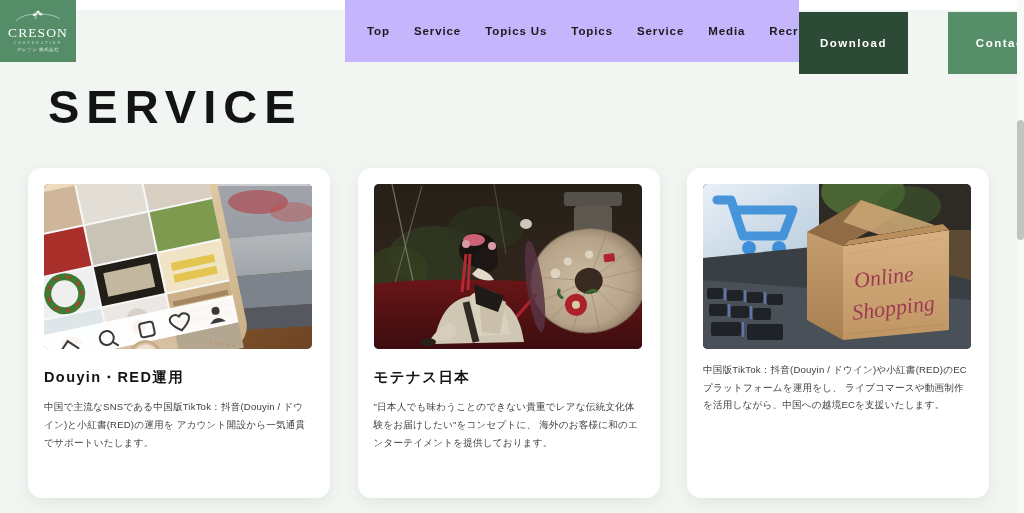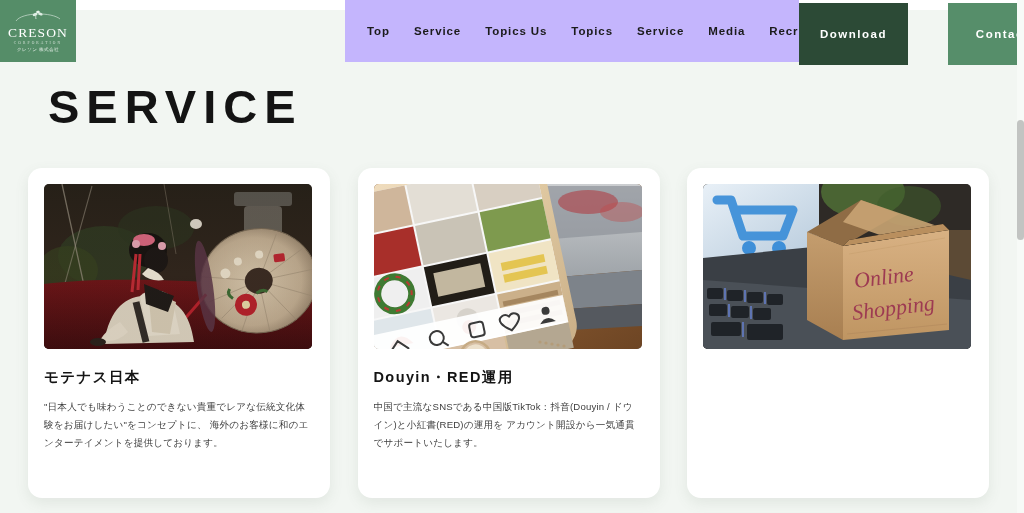--- a/index.html
+++ b/index.html
@@ -110,21 +110,21 @@
     font-weight: bold;
     color: #1b1b1b;
     letter-spacing: 0.9px;
     padding: 6px 12px;
     white-space: nowrap;
     cursor: pointer;
   }
 
   .btn-download, .btn-contact {
     position: absolute;
-    top: 3px;
+    top: 12px;
     height: 62px;
     display: flex;
     align-items: center;
     justify-content: center;
     font-size: 11.5px;
     font-weight: bold;
     letter-spacing: 1.5px;
     color: #ffffff;
     cursor: pointer;
     white-space: nowrap;
@@ -258,20 +258,115 @@
       <a class="nav-item">Recruit</a>
     </nav>
 
     <div class="btn-download">Download</div>
     <div class="btn-contact">Contact</div>
   </div>
 
   <h1 class="page-title">SERVICE</h1>
 
   <div class="cards">
+
+    <div class="card">
+      <div class="card-thumb">
+        <svg viewBox="0 0 268 165" preserveAspectRatio="xMidYMid slice" xmlns="http://www.w3.org/2000/svg">
+          <defs>
+            <linearGradient id="g2wood" x1="0" y1="0" x2="1" y2="1">
+              <stop offset="0%" stop-color="#a9703f"></stop>
+              <stop offset="55%" stop-color="#8a5a30"></stop>
+              <stop offset="100%" stop-color="#6d4524"></stop>
+            </linearGradient>
+            <linearGradient id="g2gold" x1="0" y1="0" x2="1" y2="1">
+              <stop offset="0%" stop-color="#f2e0c4"></stop>
+              <stop offset="50%" stop-color="#e3cda6"></stop>
+              <stop offset="100%" stop-color="#c9ae86"></stop>
+            </linearGradient>
+            <linearGradient id="g2lap" x1="0" y1="0" x2="0" y2="1">
+              <stop offset="0%" stop-color="#cfd4d9"></stop>
+              <stop offset="100%" stop-color="#9fa7ae"></stop>
+            </linearGradient>
+          </defs>
+          <rect width="268" height="165" fill="url(#g2wood)"></rect>
+
+          <path d="M96 0 L268 0 L268 86 L150 96 Z" fill="url(#g2lap)" opacity="0.95"></path>
+          <path d="M104 2 L268 2 L268 48 L140 58 Z" fill="#8e939a" opacity="0.7"></path>
+          <ellipse cx="214" cy="18" rx="30" ry="12" fill="#b0343a" opacity="0.55"></ellipse>
+          <ellipse cx="248" cy="28" rx="22" ry="10" fill="#c04a4a" opacity="0.4"></ellipse>
+          <path d="M150 96 L268 86 L268 120 L176 126 Z" fill="#7d838a"></path>
+          <path d="M176 126 L268 120 L268 142 L196 146 Z" fill="#55595f"></path>
+
+          <g transform="translate(-6,4) rotate(-12 110 84)">
+            <rect x="-16" y="-24" width="212" height="202" rx="26" fill="url(#g2gold)"></rect>
+            <rect x="-8" y="-16" width="196" height="168" rx="5" fill="#f7f7f7"></rect>
+
+            <g>
+              <rect x="-8" y="-16" width="64" height="40" fill="#cfb69b"></rect>
+              <rect x="58" y="-16" width="64" height="40" fill="#e3ded5"></rect>
+              <rect x="124" y="-16" width="64" height="40" fill="#d8cfc2"></rect>
+
+              <rect x="-8" y="26" width="64" height="40" fill="#a82f2a"></rect>
+              <rect x="58" y="26" width="64" height="40" fill="#c9c3b6"></rect>
+              <rect x="124" y="26" width="64" height="40" fill="#7e9a4e"></rect>
+
+              <rect x="-8" y="68" width="64" height="40" fill="#efefef"></rect>
+              <circle cx="24" cy="88" r="17" fill="none" stroke="#3f7a32" stroke-width="7"></circle>
+              <circle cx="24" cy="88" r="17" fill="none" stroke="#b93a33" stroke-width="2" stroke-dasharray="5 7"></circle>
+              <rect x="58" y="68" width="64" height="40" fill="#211d17"></rect>
+              <rect x="66" y="76" width="48" height="24" fill="#c2b79f"></rect>
+              <rect x="124" y="68" width="64" height="40" fill="#f0e4c4"></rect>
+              <rect x="134" y="80" width="44" height="8" fill="#e4c552"></rect>
+              <rect x="134" y="92" width="44" height="8" fill="#e4c552"></rect>
+
+              <rect x="-8" y="110" width="64" height="40" fill="#dfe6ea"></rect>
+              <path d="M8 140 q12 -18 24 0 Z" fill="#c2483c"></path>
+              <rect x="58" y="110" width="64" height="40" fill="#ebe7e2"></rect>
+              <circle cx="90" cy="128" r="11" fill="#d6d2cb"></circle>
+              <circle cx="90" cy="136" r="7" fill="#b93a33"></circle>
+              <rect x="124" y="110" width="64" height="40" fill="#cbb08a"></rect>
+              <rect x="128" y="118" width="56" height="5" fill="#a5865f"></rect>
+              <rect x="128" y="128" width="56" height="5" fill="#a5865f"></rect>
+              <rect x="128" y="138" width="56" height="5" fill="#a5865f"></rect>
+
+              <rect x="-8" y="152" width="64" height="26" fill="#e6e9e6"></rect>
+              <rect x="58" y="152" width="64" height="26" fill="#d7bfa4"></rect>
+              <rect x="124" y="152" width="64" height="26" fill="#b4a791"></rect>
+            </g>
+
+            <rect x="-8" y="124" width="196" height="28" fill="#ffffff" opacity="0.93"></rect>
+            <g fill="none" stroke="#3a3a3a" stroke-width="2">
+              <path d="M8 144 l9 -9 l9 9 v5 h-18 z"></path>
+              <circle cx="56" cy="140" r="7"></circle>
+              <path d="M61 145 l5 5"></path>
+              <rect x="90" y="133" width="14" height="14" rx="3"></rect>
+              <path d="M131 134 c4 -5 12 -1 9 5 c-2 4 -9 9 -9 9 s-7 -5 -9 -9 c-3 -6 5 -10 9 -5z"></path>
+            </g>
+            <g fill="#3a3a3a">
+              <circle cx="168" cy="136" r="4"></circle>
+              <path d="M160 148 q8 -9 16 0 z"></path>
+            </g>
+
+            <circle cx="90" cy="166" r="15" fill="none" stroke="#c6ab84" stroke-width="2.5"></circle>
+            <circle cx="90" cy="166" r="12" fill="#ece0cb"></circle>
+          </g>
+
+          <g fill="#b49a74" opacity="0.8">
+            <circle cx="166" cy="158" r="1.6"></circle>
+              <circle cx="172" cy="159" r="1.6"></circle>
+            <circle cx="178" cy="160" r="1.6"></circle>
+              <circle cx="184" cy="161" r="1.6"></circle>
+            <circle cx="190" cy="162" r="1.6"></circle>
+          </g>
+        </svg>
+      </div>
+      <div class="card-title">Douyin・RED運用</div>
+      <div class="card-desc">中国で主流なSNSである中国版TikTok：抖音(Douyin / ドウイン)と小紅書(RED)の運用を アカウント開設から一気通貫でサポートいたします。</div>
+    </div>
 
     <div class="card">
       <div class="card-thumb">
         <svg viewBox="0 0 268 165" preserveAspectRatio="xMidYMid slice" xmlns="http://www.w3.org/2000/svg">
           <defs>
             <linearGradient id="g1bg" x1="0" y1="0" x2="0" y2="1">
               <stop offset="0%" stop-color="#262018"></stop>
               <stop offset="55%" stop-color="#30251c"></stop>
               <stop offset="100%" stop-color="#2a1b16"></stop>
             </linearGradient>
@@ -346,115 +441,20 @@
         </svg>
       </div>
       <div class="card-title">モテナス日本</div>
       <div class="card-desc">"日本人でも味わうことのできない貴重でレアな伝統文化体験をお届けしたい"をコンセプトに、 海外のお客様に和のエンターテイメントを提供しております。</div>
     </div>
 
     <div class="card">
       <div class="card-thumb">
         <svg viewBox="0 0 268 165" preserveAspectRatio="xMidYMid slice" xmlns="http://www.w3.org/2000/svg">
           <defs>
-            <linearGradient id="g2wood" x1="0" y1="0" x2="1" y2="1">
-              <stop offset="0%" stop-color="#a9703f"></stop>
-              <stop offset="55%" stop-color="#8a5a30"></stop>
-              <stop offset="100%" stop-color="#6d4524"></stop>
-            </linearGradient>
-            <linearGradient id="g2gold" x1="0" y1="0" x2="1" y2="1">
-              <stop offset="0%" stop-color="#f2e0c4"></stop>
-              <stop offset="50%" stop-color="#e3cda6"></stop>
-              <stop offset="100%" stop-color="#c9ae86"></stop>
-            </linearGradient>
-            <linearGradient id="g2lap" x1="0" y1="0" x2="0" y2="1">
-              <stop offset="0%" stop-color="#cfd4d9"></stop>
-              <stop offset="100%" stop-color="#9fa7ae"></stop>
-            </linearGradient>
-          </defs>
-          <rect width="268" height="165" fill="url(#g2wood)"></rect>
-
-          <path d="M96 0 L268 0 L268 86 L150 96 Z" fill="url(#g2lap)" opacity="0.95"></path>
-          <path d="M104 2 L268 2 L268 48 L140 58 Z" fill="#8e939a" opacity="0.7"></path>
-          <ellipse cx="214" cy="18" rx="30" ry="12" fill="#b0343a" opacity="0.55"></ellipse>
-          <ellipse cx="248" cy="28" rx="22" ry="10" fill="#c04a4a" opacity="0.4"></ellipse>
-          <path d="M150 96 L268 86 L268 120 L176 126 Z" fill="#7d838a"></path>
-          <path d="M176 126 L268 120 L268 142 L196 146 Z" fill="#55595f"></path>
-
-          <g transform="translate(-6,4) rotate(-12 110 84)">
-            <rect x="-16" y="-24" width="212" height="202" rx="26" fill="url(#g2gold)"></rect>
-            <rect x="-8" y="-16" width="196" height="168" rx="5" fill="#f7f7f7"></rect>
-
-            <g>
-              <rect x="-8" y="-16" width="64" height="40" fill="#cfb69b"></rect>
-              <rect x="58" y="-16" width="64" height="40" fill="#e3ded5"></rect>
-              <rect x="124" y="-16" width="64" height="40" fill="#d8cfc2"></rect>
-
-              <rect x="-8" y="26" width="64" height="40" fill="#a82f2a"></rect>
-              <rect x="58" y="26" width="64" height="40" fill="#c9c3b6"></rect>
-              <rect x="124" y="26" width="64" height="40" fill="#7e9a4e"></rect>
-
-              <rect x="-8" y="68" width="64" height="40" fill="#efefef"></rect>
-              <circle cx="24" cy="88" r="17" fill="none" stroke="#3f7a32" stroke-width="7"></circle>
-              <circle cx="24" cy="88" r="17" fill="none" stroke="#b93a33" stroke-width="2" stroke-dasharray="5 7"></circle>
-              <rect x="58" y="68" width="64" height="40" fill="#211d17"></rect>
-              <rect x="66" y="76" width="48" height="24" fill="#c2b79f"></rect>
-              <rect x="124" y="68" width="64" height="40" fill="#f0e4c4"></rect>
-              <rect x="134" y="80" width="44" height="8" fill="#e4c552"></rect>
-              <rect x="134" y="92" width="44" height="8" fill="#e4c552"></rect>
-
-              <rect x="-8" y="110" width="64" height="40" fill="#dfe6ea"></rect>
-              <path d="M8 140 q12 -18 24 0 Z" fill="#c2483c"></path>
-              <rect x="58" y="110" width="64" height="40" fill="#ebe7e2"></rect>
-              <circle cx="90" cy="128" r="11" fill="#d6d2cb"></circle>
-              <circle cx="90" cy="136" r="7" fill="#b93a33"></circle>
-              <rect x="124" y="110" width="64" height="40" fill="#cbb08a"></rect>
-              <rect x="128" y="118" width="56" height="5" fill="#a5865f"></rect>
-              <rect x="128" y="128" width="56" height="5" fill="#a5865f"></rect>
-              <rect x="128" y="138" width="56" height="5" fill="#a5865f"></rect>
-
-              <rect x="-8" y="152" width="64" height="26" fill="#e6e9e6"></rect>
-              <rect x="58" y="152" width="64" height="26" fill="#d7bfa4"></rect>
-              <rect x="124" y="152" width="64" height="26" fill="#b4a791"></rect>
-            </g>
-
-            <rect x="-8" y="124" width="196" height="28" fill="#ffffff" opacity="0.93"></rect>
-            <g fill="none" stroke="#3a3a3a" stroke-width="2">
-              <path d="M8 144 l9 -9 l9 9 v5 h-18 z"></path>
-              <circle cx="56" cy="140" r="7"></circle>
-              <path d="M61 145 l5 5"></path>
-              <rect x="90" y="133" width="14" height="14" rx="3"></rect>
-              <path d="M131 134 c4 -5 12 -1 9 5 c-2 4 -9 9 -9 9 s-7 -5 -9 -9 c-3 -6 5 -10 9 -5z"></path>
-            </g>
-            <g fill="#3a3a3a">
-              <circle cx="168" cy="136" r="4"></circle>
-              <path d="M160 148 q8 -9 16 0 z"></path>
-            </g>
-
-            <circle cx="90" cy="166" r="15" fill="none" stroke="#c6ab84" stroke-width="2.5"></circle>
-            <circle cx="90" cy="166" r="12" fill="#ece0cb"></circle>
-          </g>
-
-          <g fill="#b49a74" opacity="0.8">
-            <circle cx="166" cy="158" r="1.6"></circle>
-              <circle cx="172" cy="159" r="1.6"></circle>
-            <circle cx="178" cy="160" r="1.6"></circle>
-              <circle cx="184" cy="161" r="1.6"></circle>
-            <circle cx="190" cy="162" r="1.6"></circle>
-          </g>
-        </svg>
-      </div>
-      <div class="card-title">Douyin・RED運用</div>
-      <div class="card-desc">中国で主流なSNSである中国版TikTok：抖音(Douyin / ドウイン)と小紅書(RED)の運用を アカウント開設から一気通貫でサポートいたします。</div>
-    </div>
-
-    <div class="card">
-      <div class="card-thumb">
-        <svg viewBox="0 0 268 165" preserveAspectRatio="xMidYMid slice" xmlns="http://www.w3.org/2000/svg">
-          <defs>
             <linearGradient id="g3box" x1="0" y1="0" x2="0" y2="1">
               <stop offset="0%" stop-color="#d8b183"></stop>
               <stop offset="100%" stop-color="#bf9562"></stop>
             </linearGradient>
             <linearGradient id="g3boxside" x1="0" y1="0" x2="0" y2="1">
               <stop offset="0%" stop-color="#c49d6e"></stop>
               <stop offset="100%" stop-color="#a87f51"></stop>
             </linearGradient>
             <linearGradient id="g3screen" x1="0" y1="0" x2="1" y2="1">
               <stop offset="0%" stop-color="#e8f0f7"></stop>
@@ -511,19 +511,20 @@
             <path d="M140 62 L246 46 L240 40 L146 56 Z" fill="#b98f5e"></path>
 
             <text x="152" y="104" font-family="'Liberation Serif', serif" font-size="22" fill="#9d3a52" transform="rotate(-7 152 104)" font-style="italic">Online</text>
             <text x="150" y="136" font-family="'Liberation Serif', serif" font-size="22" fill="#9d3a52" transform="rotate(-7 150 136)" font-style="italic">Shopping</text>
 
             <path d="M146 70 L242 54" stroke="#c29b68" stroke-width="0.8" opacity="0.5"></path>
             <path d="M144 150 L244 140" stroke="#a88058" stroke-width="0.8" opacity="0.5"></path>
           </g>
         </svg>
       </div>
+      <div class="card-desc">中国版TikTok：抖音(Douyin / ドウイン)や小紅書(RED)のECプラットフォームを運用をし、 ライブコマースや動画制作を活用しながら、中国への越境ECを支援いたします。</div>
     </div>
 
   </div>
 
   <div class="scrollbar-track"></div>
   <div class="scrollbar-thumb"></div>
 </div>
 
 </body></html>

